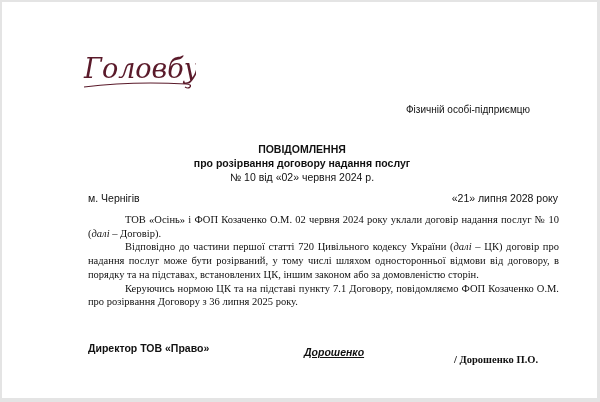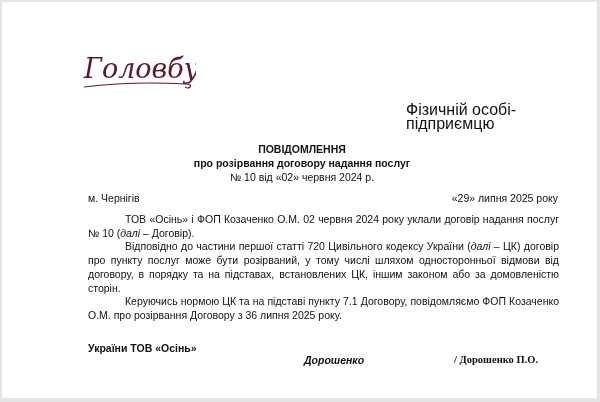--- a/index.html
+++ b/index.html
@@ -15,47 +15,48 @@
     width: 595px; height: 396px;
     background: #ffffff;
   }
   .logo {
     position: absolute; left: 80px; top: 45px;
     width: 114px; height: 46px;
   }
   .logo svg { display: block; }
   .recipient {
     position: absolute; left: 404px; top: 101px;
-    font-size: 16px; line-height: 14px;
+    font-size: 10px; line-height: 14px;
   }
   .title-block {
     position: absolute; left: 0; top: 140px; width: 600px;
     text-align: center; font-size: 10.5px; line-height: 14px;
   }
   .title-block .t1 { font-weight: bold; }
   .title-block .t2 { font-weight: bold; }
   .place-date {
     position: absolute; left: 86px; top: 189px; width: 470px;
     font-size: 10.5px; line-height: 14px;
   }
   .place-date .city { position: absolute; left: 0; top: 0; }
   .place-date .date { position: absolute; right: 0; top: 0; }
   .body-text {
     position: absolute; left: 86px; top: 211px; width: 471px;
     font-size: 10.5px; line-height: 13.7px;
     text-align: justify;
+    font-family: Liberation Serif, serif;
   }
   .body-text p { margin: 0; text-indent: 37px; }
   .body-text i { font-style: italic; }
   .signature {
     position: absolute; left: 86px; top: 339px; width: 460px;
     font-size: 10.5px; line-height: 14px; font-weight: bold;
   }
   .signature .role { position: absolute; left: 0; top: 0; }
-  .signature .sign { position: absolute; left: 216px; top: 12px; font-style: italic; }
+  .signature .sign { position: absolute; left: 216px; top: 4px; font-style: italic; text-decoration: underline; }
   .signature .name { position: absolute; left: 366px; top: 12px; font-family: Liberation Serif, serif; }
 </style>
 </head>
 <body>
 
 <div class="page">
 
   <div class="logo">
     <svg width="114" height="46" viewBox="0 0 114 46">
       <text x="2" y="31" font-family="'DejaVu Serif', serif" font-style="italic" font-size="27" fill="#5a1a2a">Головбух</text>
@@ -68,28 +69,28 @@
   </div>
 
   <div class="title-block">
     <div class="t1">ПОВІДОМЛЕННЯ</div>
     <div class="t2">про розірвання договору надання послуг</div>
     <div>№ 10 від «02» червня 2024 р.</div>
   </div>
 
   <div class="place-date">
     <span class="city">м. Чернігів</span>
-    <span class="date">«29» липня 2025 року</span>
+    <span class="date">«21» липня 2028 року</span>
   </div>
 
   <div class="body-text">
     <p><span>ТОВ «Осінь» і ФОП Козаченко О.М. 02 червня 2024 року уклали договір надання послуг № 10 (</span><i>далі</i><span> – Договір).</span></p>
-    <p><span>Відповідно до частини першої статті 720 Цивільного кодексу України (</span><i>далі</i><span> – ЦК) договір про пункту послуг може бути розірваний, у тому числі шляхом односторонньої відмови від договору, в порядку та на підставах, встановлених ЦК, іншим законом або за домовленістю сторін.</span></p>
+    <p><span>Відповідно до частини першої статті 720 Цивільного кодексу України (</span><i>далі</i><span> – ЦК) договір про надання послуг може бути розірваний, у тому числі шляхом односторонньої відмови від договору, в порядку та на підставах, встановлених ЦК, іншим законом або за домовленістю сторін.</span></p>
     <p><span>Керуючись нормою ЦК та на підставі пункту 7.1 Договору, повідомляємо ФОП Козаченко О.М. про розірвання Договору з 36 липня 2025 року.</span></p>
   </div>
 
   <div class="signature">
-    <span class="role">України ТОВ «Осінь»</span>
+    <span class="role">Директор ТОВ «Право»</span>
     <span class="sign">Дорошенко</span>
     <span class="name">/ Дорошенко П.О.</span>
   </div>
 
 </div>
 
 </body></html>

